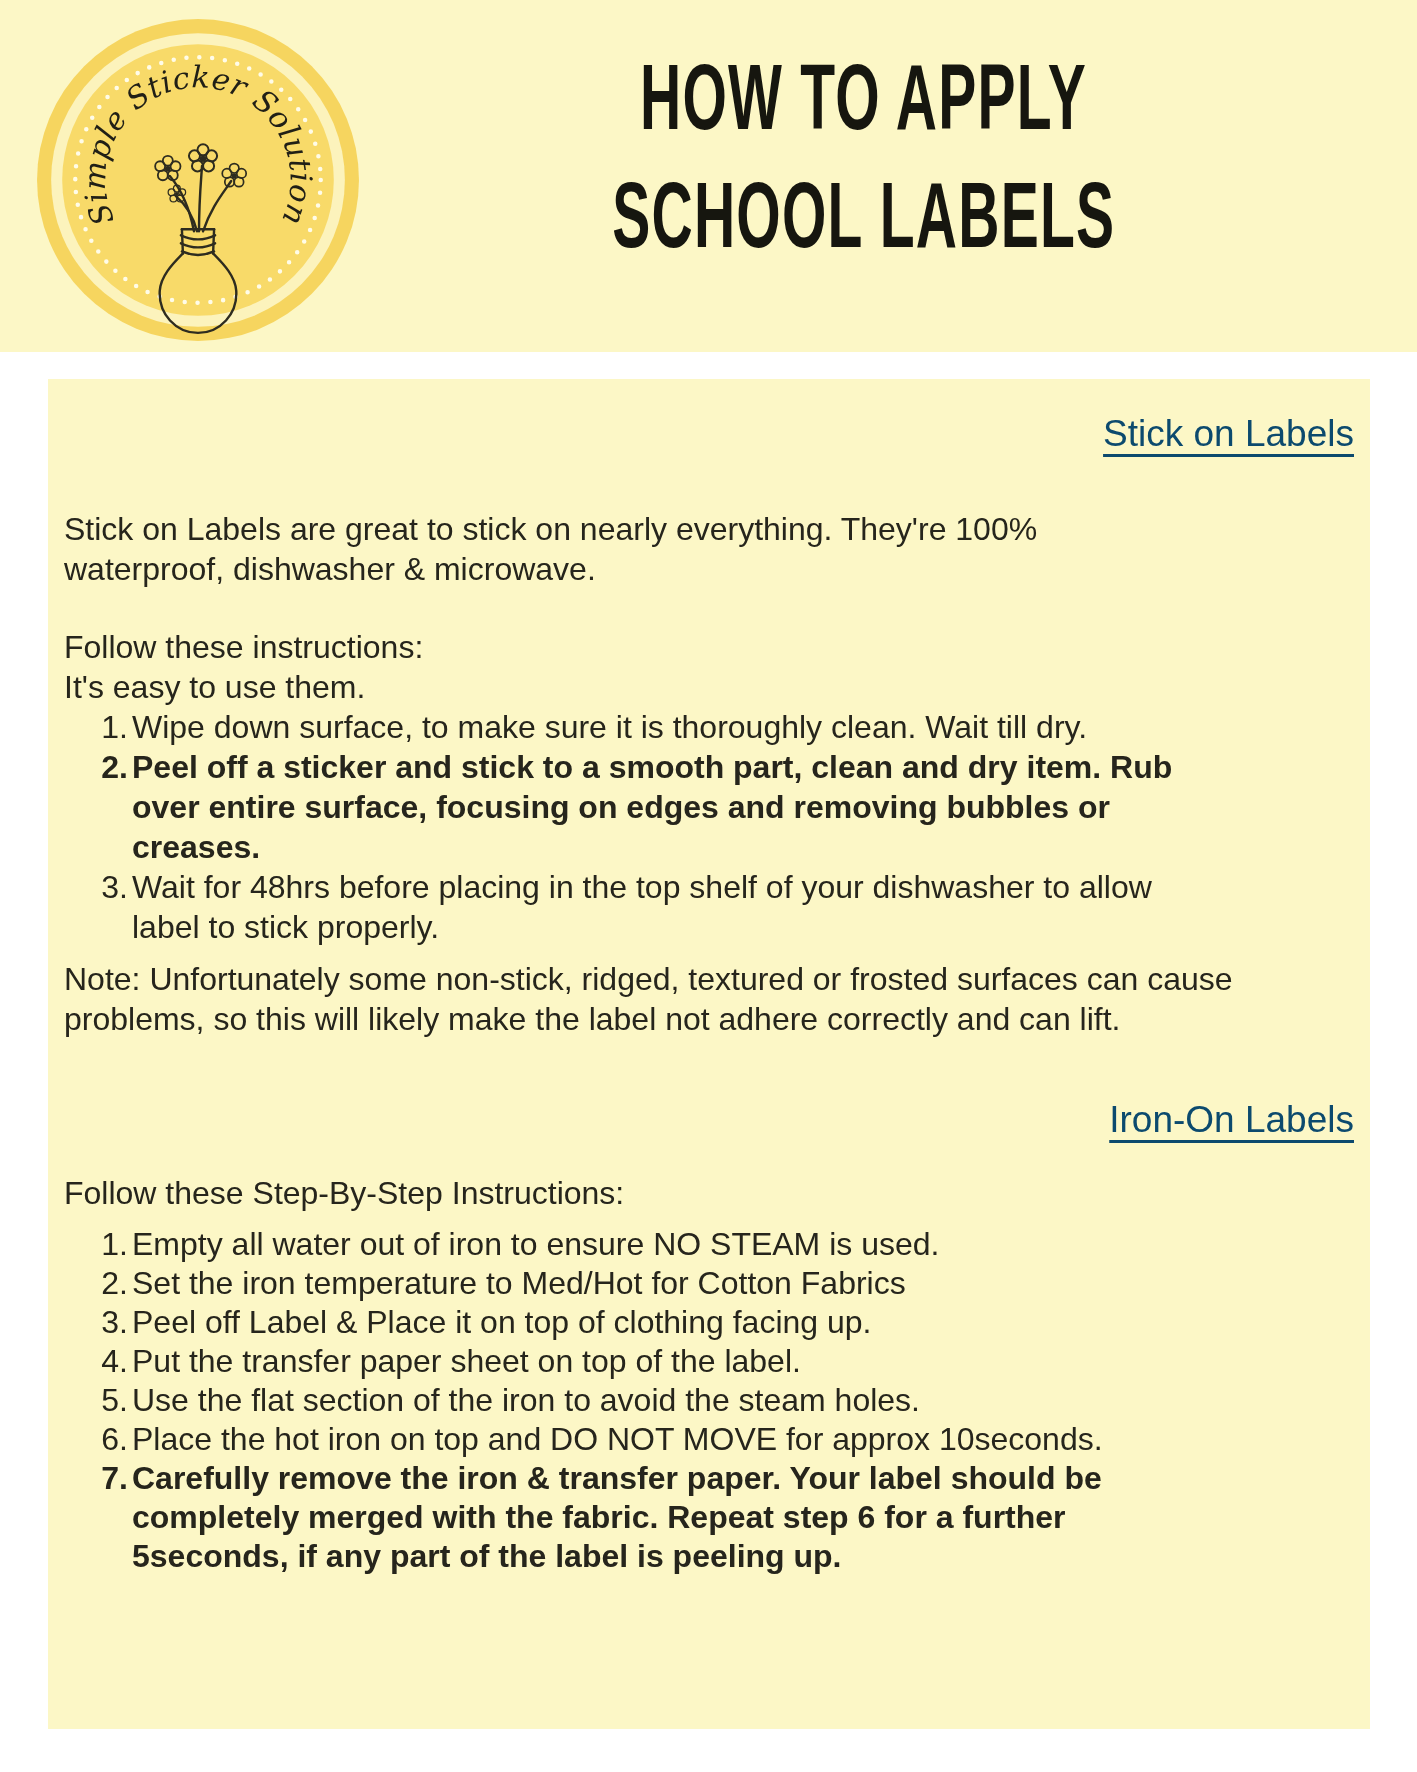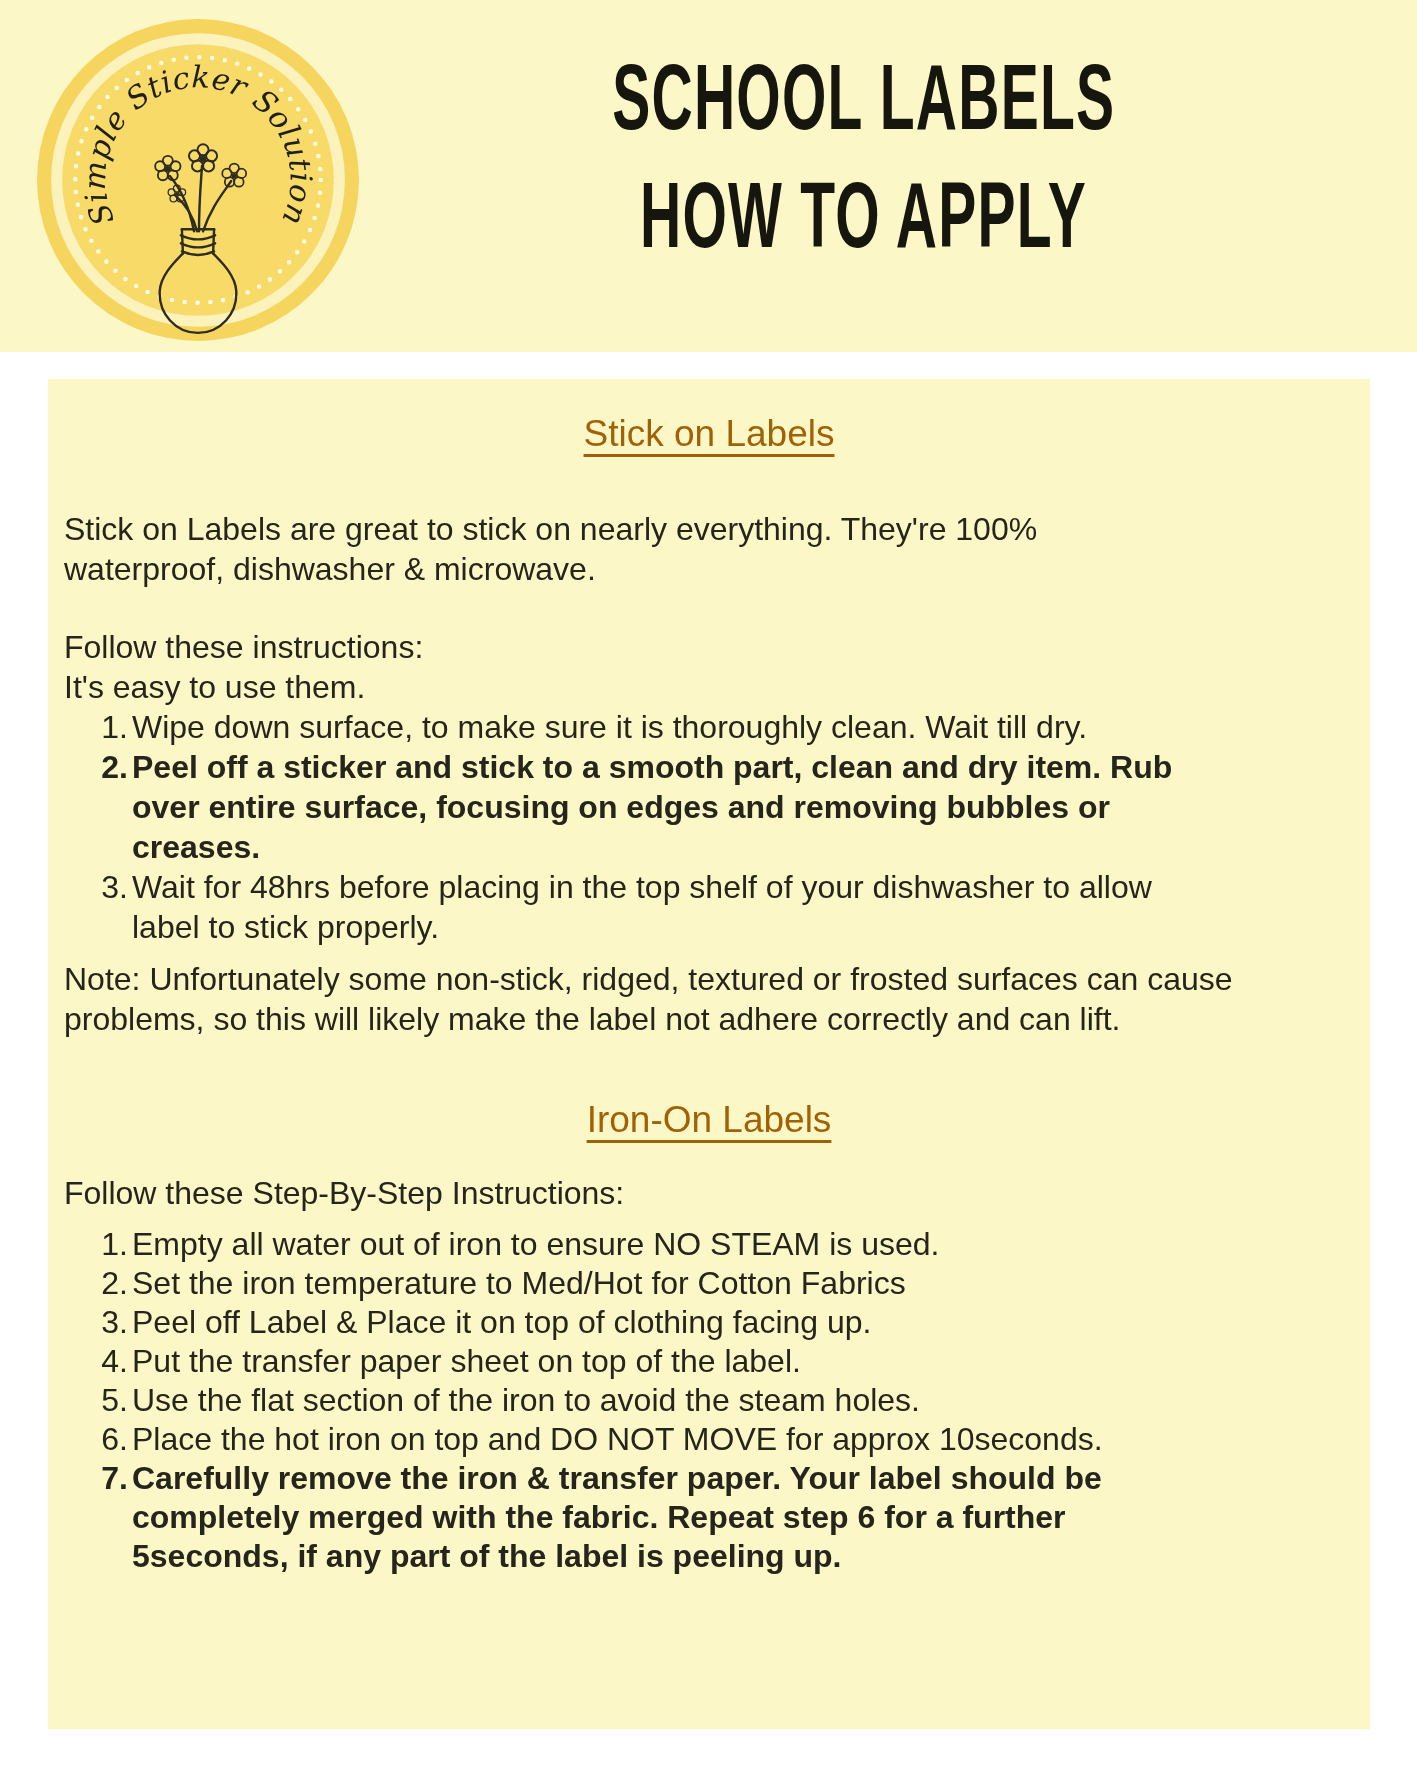--- a/index.html
+++ b/index.html
@@ -22,23 +22,23 @@
     display:inline-block;transform:scaleX(.62);transform-origin:center;
     font-weight:bold;font-size:92px;letter-spacing:2px;white-space:nowrap;
   }
   
   .card{
     position:absolute;left:48px;top:379px;width:1322px;height:1350px;
     background:#fcf7c6;box-sizing:border-box;padding:30px 16px 0 16px;
     font-size:32px;line-height:40px;
   }
   .sec-h{
-    font-size:37px;line-height:42px;font-weight:normal;margin:0;text-align:center;
+    font-size:37px;line-height:42px;font-weight:normal;margin:0;text-align:right;
     text-decoration:underline;text-decoration-thickness:3px;text-underline-offset:8px;
-    color:#a16207;
+    color:#0c4a6e;
   }
   .sec-h.first{margin-top:4px;}
   .para{margin:0;}
   .intro{margin-top:54px;max-width:1120px;}
   .easy-block{margin-top:38px;}
   .note{margin-top:12px;max-width:1170px;}
   ol.steps{
     list-style:none;margin:0;padding:0 0 0 68px;counter-reset:n;
   }
   ol.steps li{
@@ -102,24 +102,24 @@
       <path d="M151 238 Q167 245 183 238"></path>
       <path d="M151 216 L152 240"></path>
       <path d="M183 216 L182 240"></path>
 
       <path d="M152 240 C141 251 130 263 129 277 C127.5 300 145 319 167 319 C189 319 206.5 300 205 277 C204 263 193 251 182 240"></path>
     </g>
   </svg>
 
   <div class="title">
     <div class="line">
-      <span>SCHOOL LABELS</span>
+      <span>HOW TO APPLY</span>
     </div>
     <div class="line">
-      <span>HOW TO APPLY</span>
+      <span>SCHOOL LABELS</span>
     </div>
   </div>
 </div>
 
 <div class="card">
 
   <h2 class="sec-h first">Stick on Labels</h2>
 
   <p class="para intro">Stick on Labels are great to stick on nearly everything. They're 100% waterproof, dishwasher &amp; microwave.</p>
 

